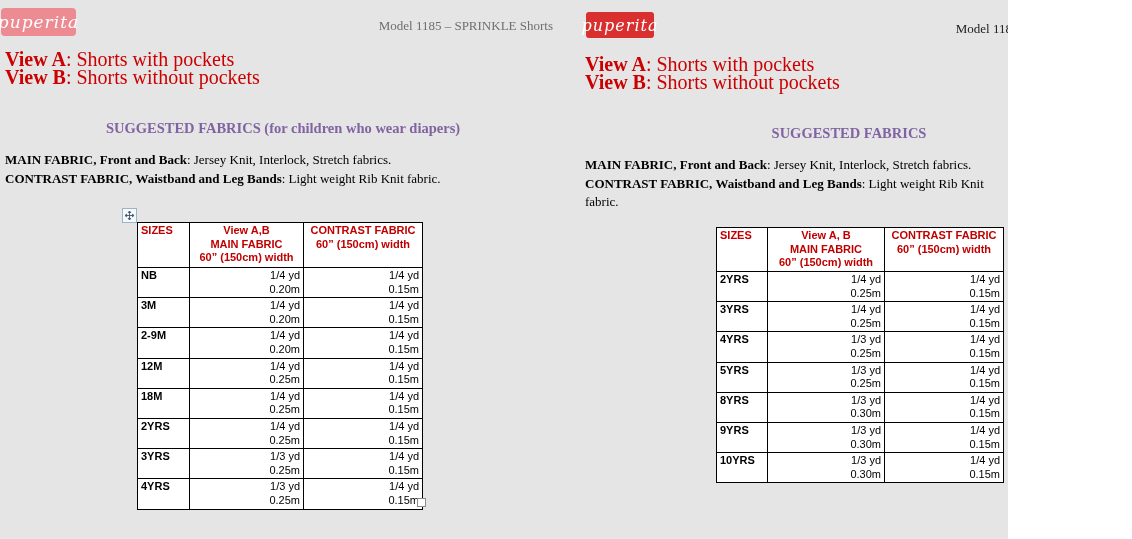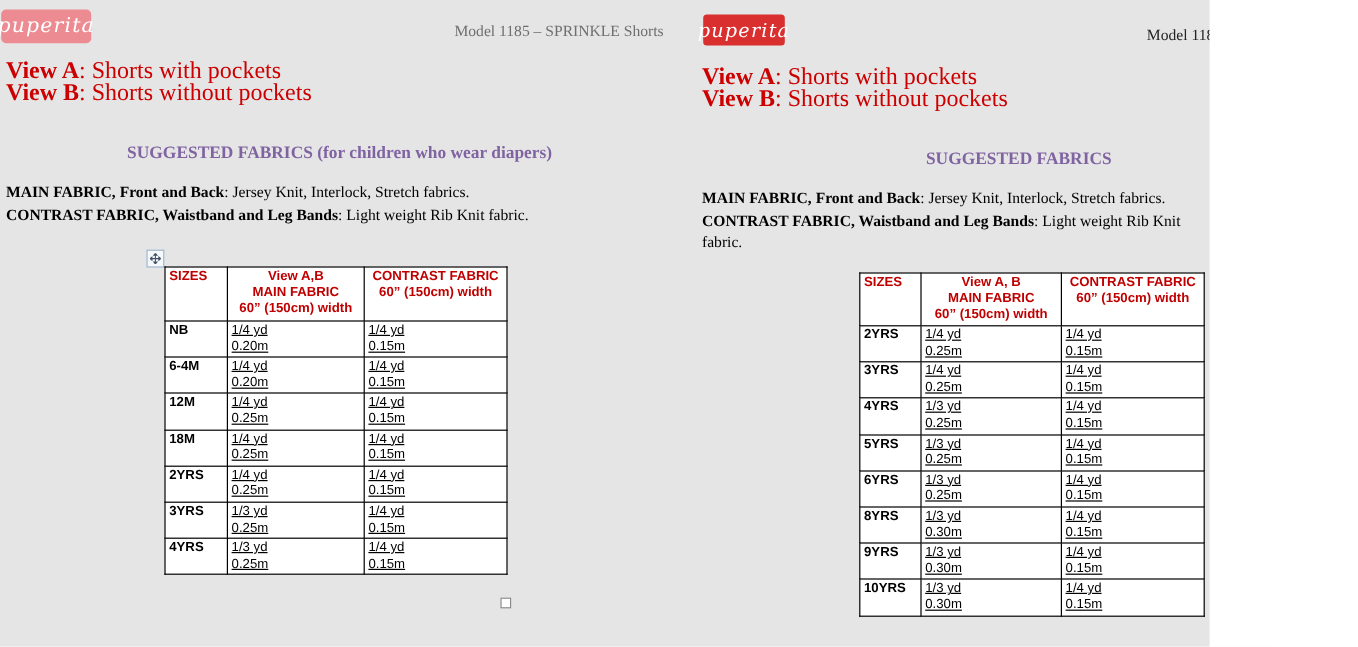--- a/index.html
+++ b/index.html
@@ -30,21 +30,21 @@
   .fabrics-right{left:585px;top:156px;}
   
   table.fabric{border-collapse:collapse;table-layout:fixed;background:#fff;
                font-family:"Liberation Sans", sans-serif;font-size:11px;}
   table.fabric td{border:1px solid #000;padding:1px 3px;vertical-align:top;overflow:hidden;margin-top:47px;}
   .t-left{left:137px;top:222px;}
   .t-right{left:716px;top:227px;}
   td.hdr{color:#c00000;font-weight:bold;text-align:center;line-height:13.6px;padding-top:3px;}
   td.hdr-sizes{text-align:left;vertical-align:top;}
   td.size-cell{font-weight:bold;}
-  td.val-cell{text-align:left;line-height:13.6px;text-decoration:underline;}
+  td.val-cell{text-align:right;line-height:13.6px;}
   .t-left tr.hrow{height:45px;}   .t-left tr.brow{height:28.75px;}
   .t-right tr.hrow{height:44px;}  .t-right tr.brow{height:29.44px;}
   
   .move-handle{left:122px;top:208px;width:13px;height:13px;border:1px solid #9db3c8;background:#f6f9fc;
                display:flex;align-items:center;justify-content:center;}
   .resize-handle{left:417px;top:498px;width:7px;height:7px;border:1px solid #8a8a8a;background:#fff;}
 </style>
 </head>
 <body>
 
@@ -102,21 +102,32 @@
           <td class="val-cell">
             <div>1/4 yd</div>
             <div>0.20m</div>
           </td>
           <td class="val-cell">
             <div>1/4 yd</div>
             <div>0.15m</div>
           </td>
         </tr>
     <tr class="brow">
-          <td class="size-cell">6-4M</td>
+          <td class="size-cell">3M</td>
+          <td class="val-cell">
+            <div>1/4 yd</div>
+            <div>0.20m</div>
+          </td>
+          <td class="val-cell">
+            <div>1/4 yd</div>
+            <div>0.15m</div>
+          </td>
+        </tr>
+    <tr class="brow">
+          <td class="size-cell">2-9M</td>
           <td class="val-cell">
             <div>1/4 yd</div>
             <div>0.20m</div>
           </td>
           <td class="val-cell">
             <div>1/4 yd</div>
             <div>0.15m</div>
           </td>
         </tr>
     <tr class="brow">
@@ -251,31 +262,20 @@
           <td class="val-cell">
             <div>1/3 yd</div>
             <div>0.25m</div>
           </td>
           <td class="val-cell">
             <div>1/4 yd</div>
             <div>0.15m</div>
           </td>
         </tr>
     <tr class="brow">
-          <td class="size-cell">6YRS</td>
-          <td class="val-cell">
-            <div>1/3 yd</div>
-            <div>0.25m</div>
-          </td>
-          <td class="val-cell">
-            <div>1/4 yd</div>
-            <div>0.15m</div>
-          </td>
-        </tr>
-    <tr class="brow">
           <td class="size-cell">8YRS</td>
           <td class="val-cell">
             <div>1/3 yd</div>
             <div>0.30m</div>
           </td>
           <td class="val-cell">
             <div>1/4 yd</div>
             <div>0.15m</div>
           </td>
         </tr>

